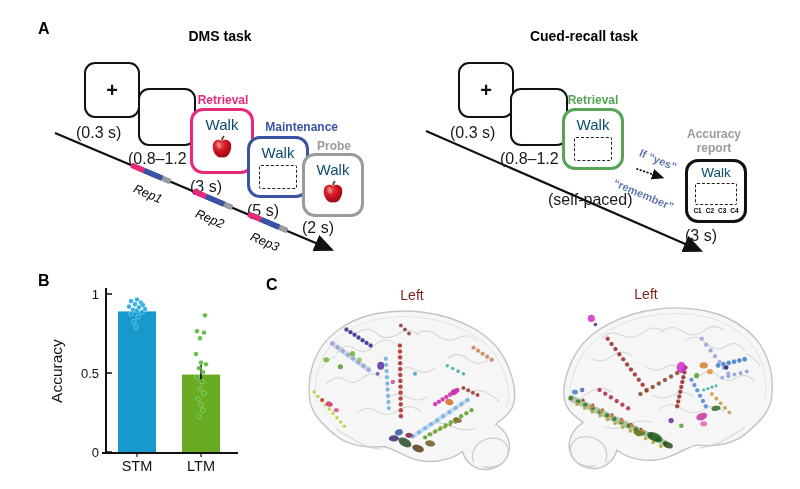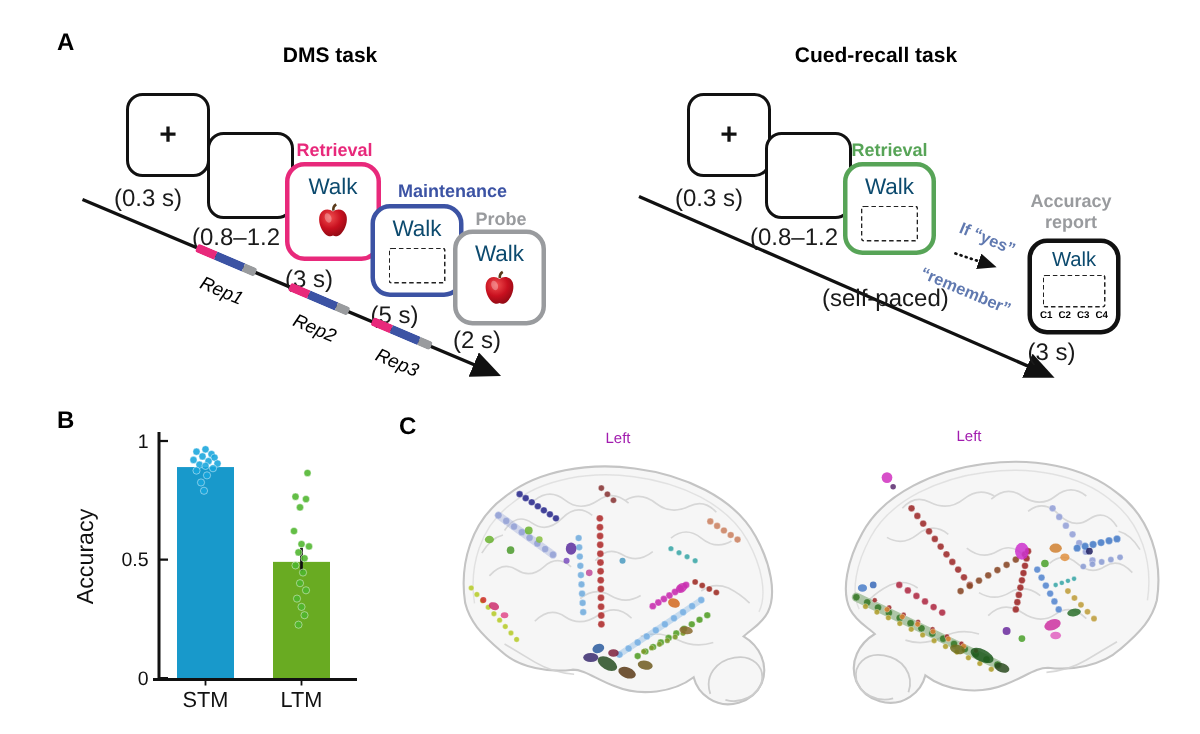--- a/index.html
+++ b/index.html
@@ -30,21 +30,21 @@
   .rep-seg span{display:block;height:6px;}
   .seg-enc{width:14px;background:var(--c-encoding);}
   .seg-maint{width:20px;background:var(--c-maintenance);}
   .seg-probe{width:9px;background:var(--c-probe);}
   .rep-label{position:absolute;font-style:italic;font-size:12.5px;color:#000;
              transform:rotate(23deg);transform-origin:left center;}
   .note-text{position:absolute;font-size:11px;font-weight:600;color:var(--c-note_blue);
              transform:rotate(23deg);transform-origin:left center;white-space:nowrap;}
   .cat-options{display:flex;gap:4px;margin-top:2px;}
   .cat-options span{font-size:6.5px;font-weight:bold;color:#000;}
-  .brain-title{position:absolute;font-size:10px;text-align:center;color:#a21caf;}
+  .brain-title{position:absolute;font-size:14px;text-align:center;color:#7f1d1d;}
   svg{position:absolute;overflow:visible;}
 </style>
 </head>
 <body>
 
 <svg width="0" height="0">
   <defs>
     <radialGradient id="agrad" cx="38%" cy="30%" r="75%">
       <stop offset="0%" stop-color="#f25050"></stop>
       <stop offset="55%" stop-color="#c8101f"></stop>

